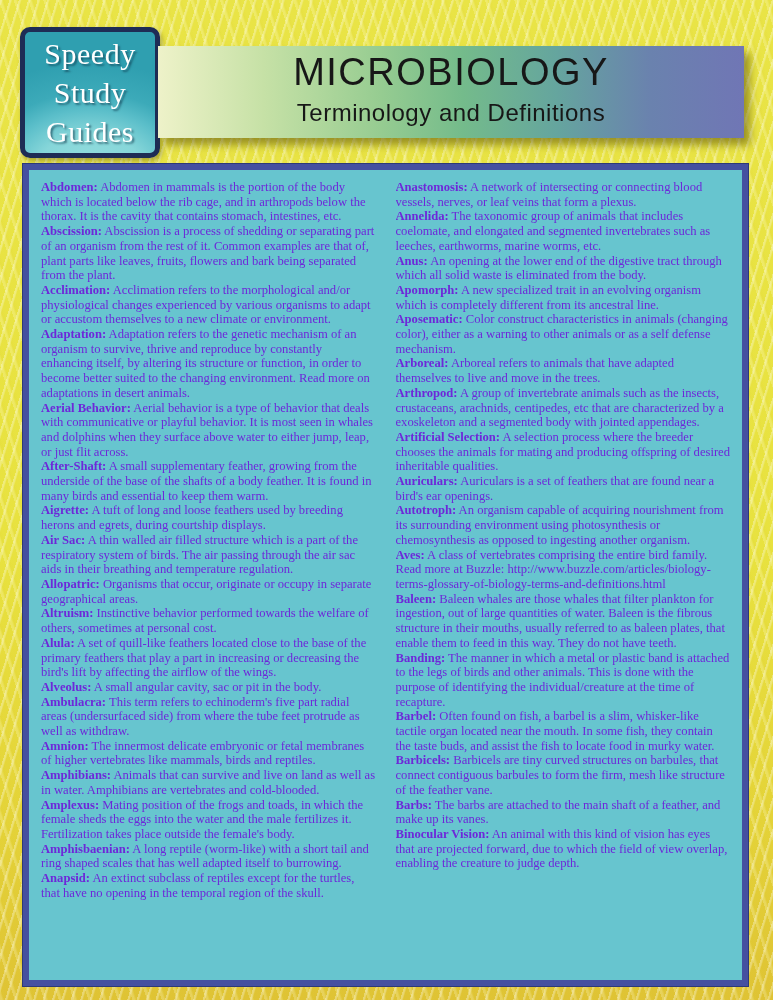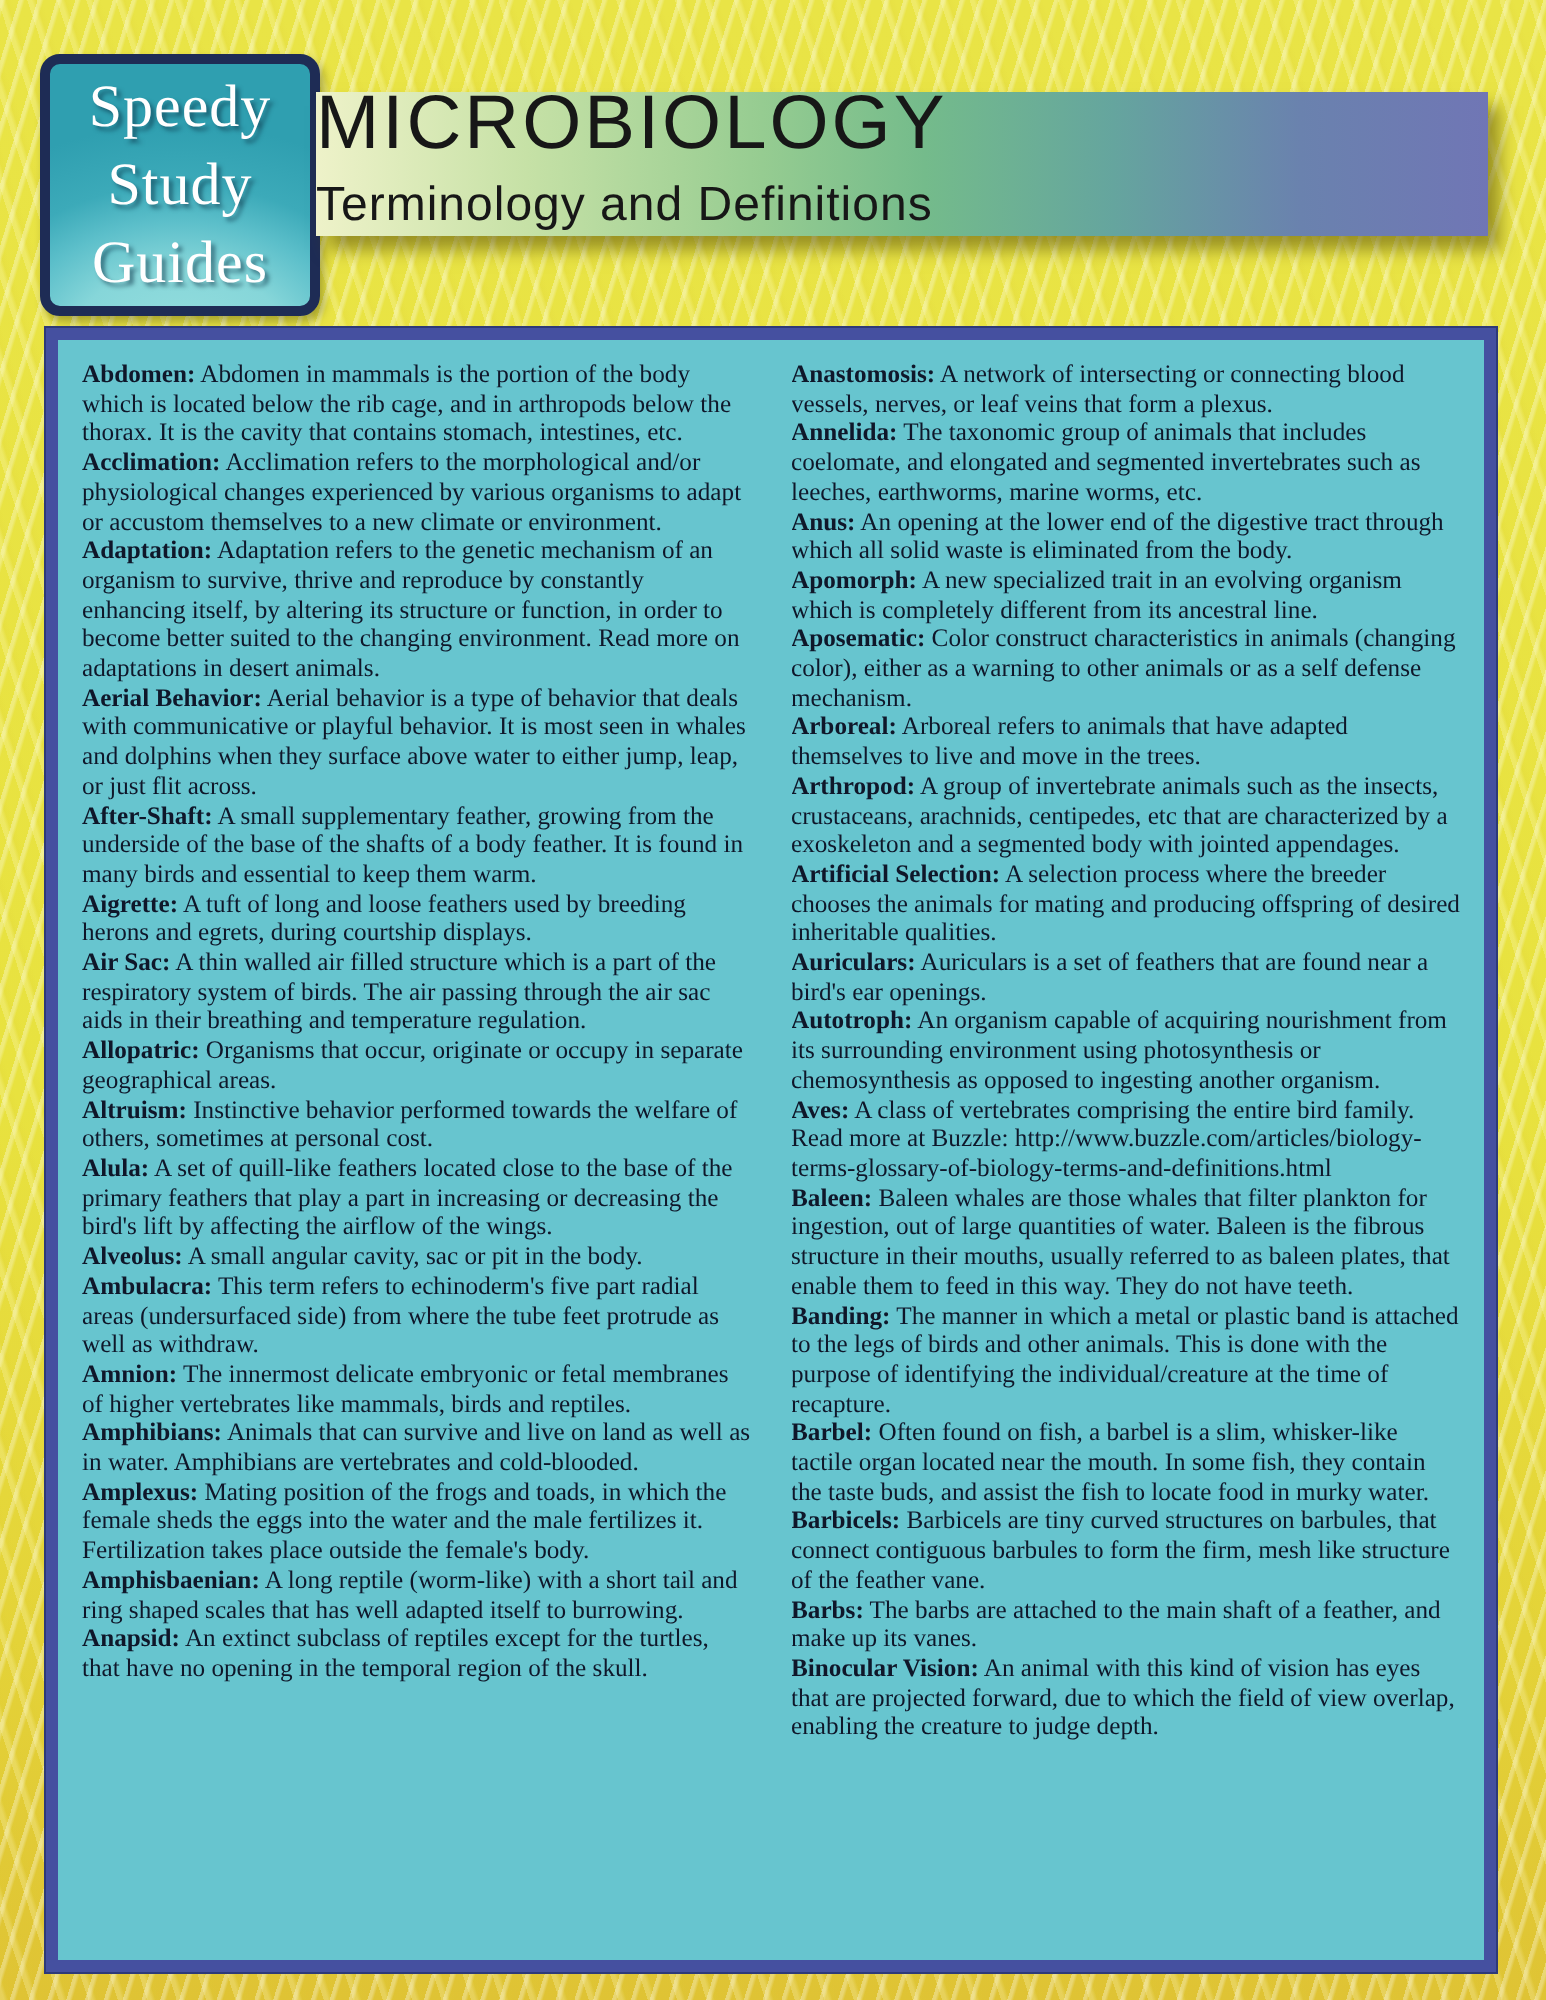--- a/index.html
+++ b/index.html
@@ -28,45 +28,45 @@
     display: flex; flex-direction: column; align-items: center; justify-content: center;
     box-shadow: 2px 3px 5px rgba(45,45,5,0.35);
   }
   .logo-line {
     color: #ffffff; font-family: "Liberation Serif", serif;
     font-size: 30px; line-height: 39px; letter-spacing: 0.5px;
     text-shadow: 2px 2px 2px rgba(10,45,65,0.55);
   }
   
   .banner {
-    position: absolute; left: 158px; top: 46px; width: 586px; height: 72px;
+    position: absolute; left: 158px; top: 46px; width: 586px; height: 92px;
     background: linear-gradient(90deg,
       #eef2c9 0%, #c6e1a6 18%, #96cc91 38%, #74bb8b 52%,
       #65a59e 68%, #6a82ae 84%, #7076b5 100%);
     box-shadow: 6px 7px 8px rgba(90,80,10,0.55);
-    display: flex; flex-direction: column; align-items: flex-start; justify-content: center;
+    display: flex; flex-direction: column; align-items: center; justify-content: center;
   }
   .banner-line1 {
     font-family: "Liberation Sans", sans-serif; font-size: 38px; line-height: 41px;
     color: #171717; letter-spacing: 1.5px;
   }
   .banner-line2 {
     font-family: "Liberation Sans", sans-serif; font-size: 24px; line-height: 39px;
     color: #171717; letter-spacing: 0.5px;
   }
   
   .panel {
     position: absolute; left: 23px; top: 164px; width: 725px; height: 822px;
     box-sizing: border-box; border: 6px solid #4550a0; outline: 1px solid #2e3a78;
     background: #67c5cf;
     padding: 10px 12px; display: flex; gap: 20px;
   }
   .col {
     flex: 1 1 0; overflow: hidden;
-    color: #0f172a; font-family: "Liberation Serif", serif;
+    color: #6d28d9; font-family: "Liberation Serif", serif;
     font-size: 12.6px; line-height: 14.7px;
   }
   .entry { margin: 0; }
   .term { font-weight: bold; }
 </style>
 </head>
 <body>
 
 <div class="page">
 
@@ -77,20 +77,21 @@
   </div>
 
   <div class="banner">
     <div class="banner-line1">MICROBIOLOGY</div>
     <div class="banner-line2">Terminology and Definitions</div>
   </div>
 
   <div class="panel">
     <div class="col">
         <p class="entry"><span class="term">Abdomen:</span> Abdomen in mammals is the portion of the body which is located below the rib cage, and in arthropods below the thorax. It is the cavity that contains stomach, intestines, etc.</p>
+        <p class="entry"><span class="term">Abscission:</span> Abscission is a process of shedding or separating part of an organism from the rest of it. Common examples are that of, plant parts like leaves, fruits, flowers and bark being separated from the plant.</p>
         <p class="entry"><span class="term">Acclimation:</span> Acclimation refers to the morphological and/or physiological changes experienced by various organisms to adapt or accustom themselves to a new climate or environment.</p>
         <p class="entry"><span class="term">Adaptation:</span> Adaptation refers to the genetic mechanism of an organism to survive, thrive and reproduce by constantly enhancing itself, by altering its structure or function, in order to become better suited to the changing environment. Read more on adaptations in desert animals.</p>
         <p class="entry"><span class="term">Aerial Behavior:</span> Aerial behavior is a type of behavior that deals with communicative or playful behavior. It is most seen in whales and dolphins when they surface above water to either jump, leap, or just flit across.</p>
         <p class="entry"><span class="term">After-Shaft:</span> A small supplementary feather, growing from the underside of the base of the shafts of a body feather. It is found in many birds and essential to keep them warm.</p>
         <p class="entry"><span class="term">Aigrette:</span> A tuft of long and loose feathers used by breeding herons and egrets, during courtship displays.</p>
         <p class="entry"><span class="term">Air Sac:</span> A thin walled air filled structure which is a part of the respiratory system of birds. The air passing through the air sac aids in their breathing and temperature regulation.</p>
         <p class="entry"><span class="term">Allopatric:</span> Organisms that occur, originate or occupy in separate geographical areas.</p>
         <p class="entry"><span class="term">Altruism:</span> Instinctive behavior performed towards the welfare of others, sometimes at personal cost.</p>
         <p class="entry"><span class="term">Alula:</span> A set of quill-like feathers located close to the base of the primary feathers that play a part in increasing or decreasing the bird's lift by affecting the airflow of the wings.</p>
         <p class="entry"><span class="term">Alveolus:</span> A small angular cavity, sac or pit in the body.</p>

